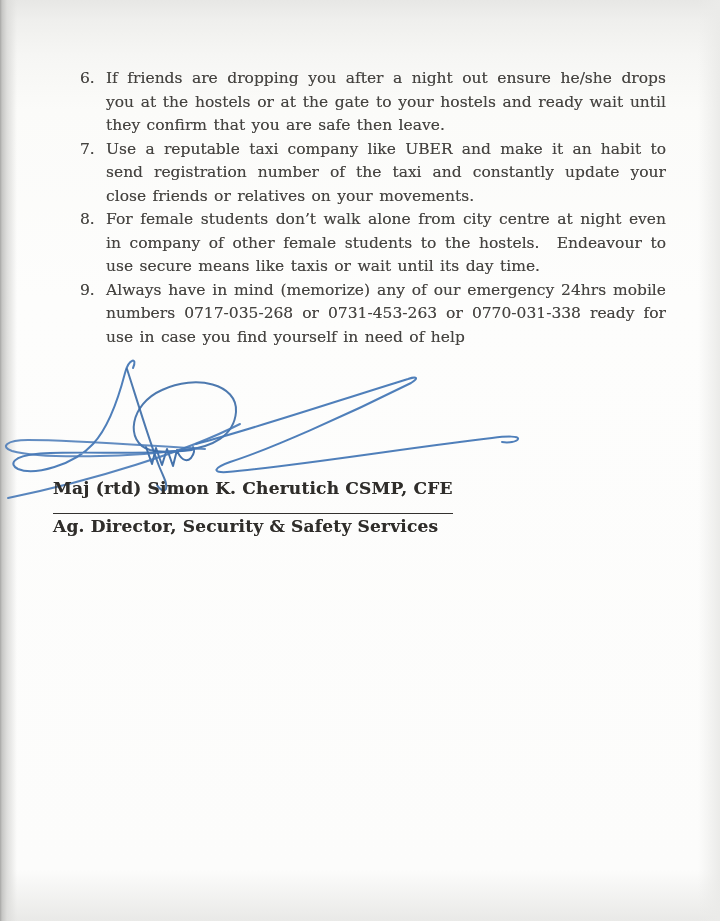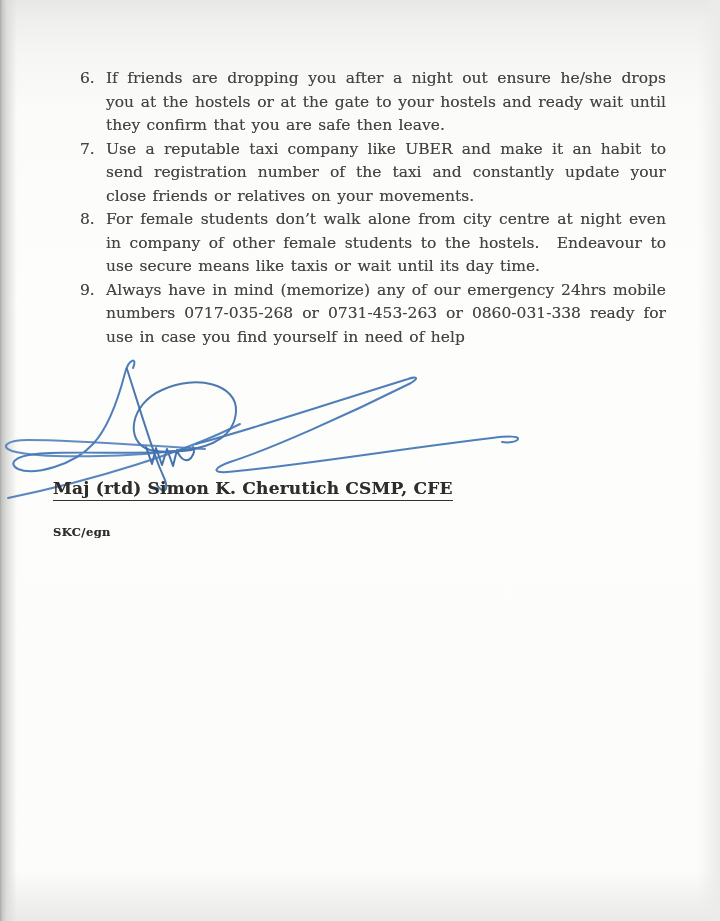--- a/index.html
+++ b/index.html
@@ -71,21 +71,21 @@
     letter-spacing: 0.2px;
     text-shadow: 0 0 0.5px rgba(47,45,42,0.5);
   }
   .sig-name {
     font-size: 17px;
     line-height: 21px;
   }
   .sig-name span {
     display: inline-block;
     border-bottom: 1.8px solid #34322f;
-    padding-bottom: 1px;
+    padding-bottom: 14px;
   }
   .sig-title {
     font-size: 17px;
     line-height: 21px;
     margin-top: 2px;
   }
   .sig-ref {
     font-size: 11.5px;
     margin-top: 24px;
     letter-spacing: 0.4px;
@@ -104,21 +104,21 @@
     <li class="advice-item">
       <span class="num">7.</span>
       <p class="txt">Use a reputable taxi company like UBER and make it an habit to send registration number of the taxi and constantly update your close friends or relatives on your movements.</p>
     </li>
     <li class="advice-item">
       <span class="num">8.</span>
       <p class="txt">For female students don’t walk alone from city centre at night even in company of other female students to the hostels.&nbsp; Endeavour to use secure means like taxis or wait until its day time.</p>
     </li>
     <li class="advice-item">
       <span class="num">9.</span>
-      <p class="txt">Always have in mind (memorize) any of our emergency 24hrs mobile numbers 0717-035-268 or 0731-453-263 or 0860-031-338 ready for use in case you find yourself in need of help</p>
+      <p class="txt">Always have in mind (memorize) any of our emergency 24hrs mobile numbers 0717-035-268 or 0731-453-263 or 0770-031-338 ready for use in case you find yourself in need of help</p>
     </li>
   </ol>
 
   <svg class="signature-svg" viewBox="0 0 530 150" aria-hidden="true">
 
     <path opacity="0.95" d="M 133 16 C 138 5 129 6 125 21 C 118 48 108 76 93 92 C 74 113 34 124 18 117 C 8 112 14 104 36 102 C 80 98 140 104 192 98" stroke="#4678b6"></path>
 
     <path opacity="0.9" d="M 150 98 C 124 90 130 52 162 38 C 196 22 238 32 236 60 C 234 84 212 95 186 98 C 172 100 158 100 150 98" stroke="#3a6aa6"></path>
 
     <path opacity="0.95" d="M 196 92 C 250 78 340 48 408 27 C 417 24 419 26 411 31 C 345 64 268 98 230 110 C 213 116 212 121 227 120 C 290 115 420 94 492 86 C 508 84 519 84 518 87 C 517 90 508 91 502 90" stroke="#4678b6"></path>
@@ -129,16 +129,16 @@
 
     <path opacity="0.85" d="M 200 96 C 130 106 40 107 12 99 C 0 95 6 88 28 88 C 75 88 150 94 205 97" stroke="#4678b6"></path>
 
     <path opacity="0.9" d="M 240 72 C 185 100 95 128 8 146" stroke="#4678b6"></path>
   </svg>
 
   <div class="sig-block">
     <div class="sig-name">
       <span>Maj (rtd) Simon K. Cherutich CSMP, CFE</span>
     </div>
-    <div class="sig-ref">SKC/egn</div>
+    <div class="sig-title">Ag. Director, Security &amp; Safety Services</div>
   </div>
 
 </div>
 
 </body></html>

